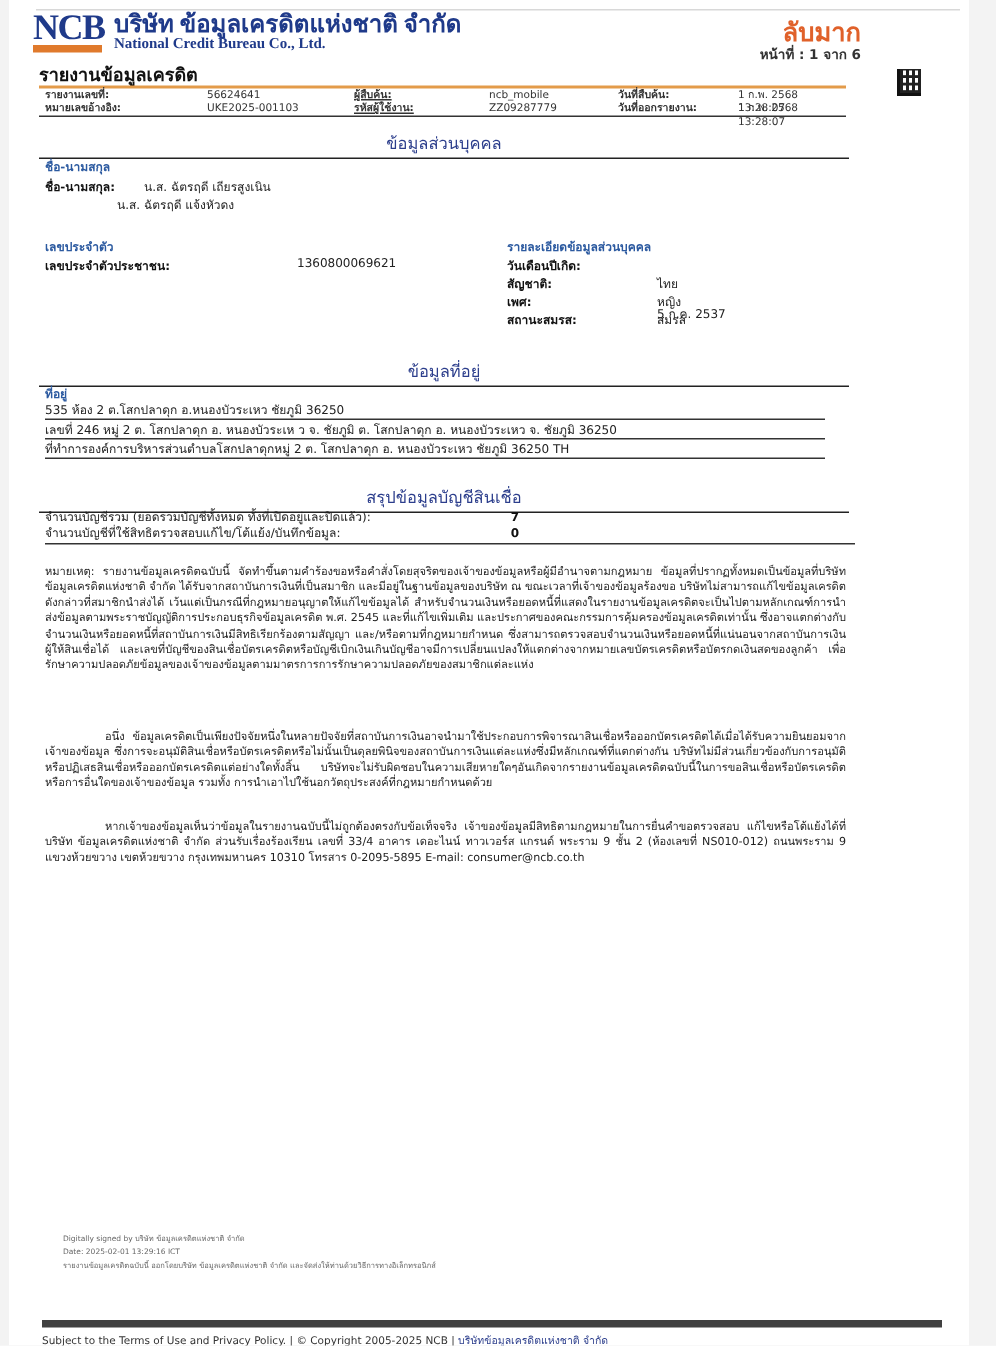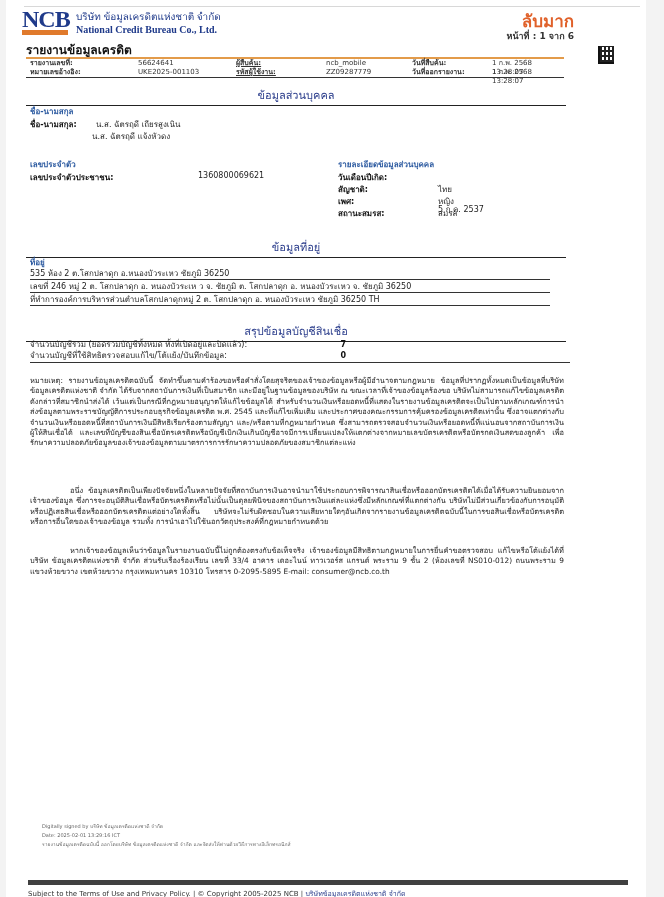--- a/index.html
+++ b/index.html
@@ -9,21 +9,21 @@
     position: absolute; left: 6px; top: 0; width: 640px; height: 897px;
     background: #ffffff;
   }
   .top-rule { position: absolute; left: 18px; right: 6px; top: 6px; border-top: 1px solid #d8d8d8; }
 
   
   .logo { position: absolute; left: 16px; top: 8px; width: 48px; height: 26px; }
   .logo-text { font-family: "Liberation Serif", serif; font-weight: bold; font-size: 24px; color: #1f3a8a; letter-spacing: -1px; line-height: 22px; }
   .logo-bar { width: 46px; height: 5px; background: #e07a2c; margin-top: 0px; font-size: 3px; color: #fff; }
   .company { position: absolute; left: 70px; top: 10px; font-family: "Liberation Serif", serif; font-size: 10px; color: #1f3a8a; font-weight: bold; line-height: 13px; }
-  .company .th { font-weight: normal; font-size: 10px; }
+  .company .th { font-weight: bold; font-size: 16px; }
   .secret { position: absolute; right: 72px; top: 7px; font-size: 17px; font-weight: bold; color: #e0612a; }
   .pageno { position: absolute; right: 72px; top: 29px; font-size: 9px; font-weight: bold; color: #333; }
   .report-title { position: absolute; left: 20px; top: 40px; font-size: 12px; font-weight: bold; color: #111; }
   .barcode { position: absolute; left: 592px; top: 46px; width: 16px; height: 18px;
     background:
       linear-gradient(90deg, #222 2px, transparent 2px) 0 0/4px 4px,
       linear-gradient(0deg, #222 2px, transparent 2px) 1px 1px/5px 5px;
     border-left: 2px solid #111; border-bottom: 2px solid #111;
   }
 
@@ -100,21 +100,21 @@
       <span class="m-v2">ZZ09287779</span>
       <span class="m-l3">วันที่ออกรายงาน:</span>
       <span class="m-v3">1 ก.พ. 2568 13:28:07</span>
     </div>
   </div>
 
   <div class="sec-title" style="top:86px;">ข้อมูลส่วนบุคคล</div>
   <div class="sub-label" style="left:24px; top:105px;">ชื่อ-นามสกุล</div>
   <div class="lbl" style="left:24px; top:118px;">ชื่อ-นามสกุล:</div>
   <div class="val" style="left:90px; top:118px;">น.ส. ฉัตรฤดี เถียรสูงเนิน</div>
-  <div class="val" style="left:86px; top:130px;">น.ส. ฉัตรฤดี แจ้งหัวดง</div>
+  <div class="val" style="left:72px; top:130px;">น.ส. ฉัตรฤดี แจ้งหัวดง</div>
 
   <div class="sub-label" style="left:24px; top:158px;text-align:center;">เลขประจำตัว</div>
   <div class="lbl" style="left:24px; top:171px;">เลขประจำตัวประชาชน:</div>
   <div class="val" style="left:192px; top:171px;">1360800069621</div>
 
   <div class="sub-label" style="left:332px; top:158px;">รายละเอียดข้อมูลส่วนบุคคล</div>
   <div class="lbl" style="left:332px; top:171px;">วันเดือนปีเกิด:</div>
   <div class="val" style="left:432px; top:171px;margin-top:32px;">5 ก.ค. 2537</div>
   <div class="lbl" style="left:332px; top:183px;">สัญชาติ:</div>
   <div class="val" style="left:432px; top:183px;">ไทย</div>

